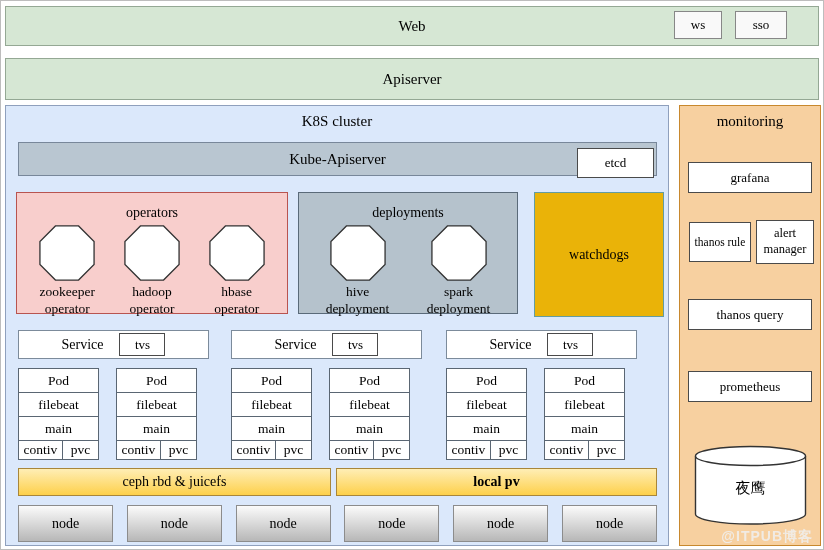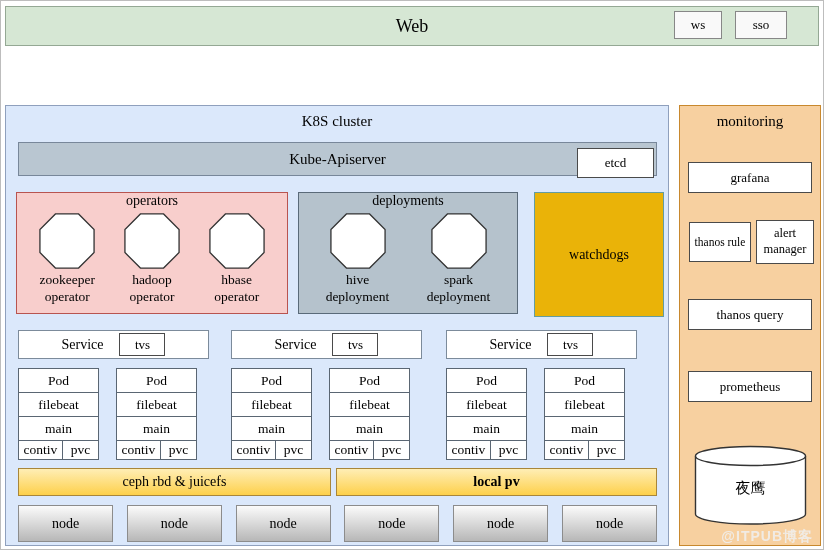--- a/index.html
+++ b/index.html
@@ -5,38 +5,38 @@
   html,body{margin:0;padding:0;background:#fff;}
   .canvas{
     position:relative;width:824px;height:550px;background:#ffffff;
     font-family:"Liberation Serif","DejaVu Serif",serif;color:#000;
     overflow:hidden;box-sizing:border-box;border:1px solid #bdbdbd;
   }
   .abs{position:absolute;box-sizing:border-box;}
   .center{display:flex;align-items:center;justify-content:center;}
 
   
-  .bar-green{left:4px;width:814px;background:#d6e7d4;border:1px solid #94a894;font-size:18px;}
+  .bar-green{left:4px;width:814px;background:#d6e7d4;border:1px solid #94a894;font-size:15px;}
   #web-bar{top:5px;height:40px;}
   #apiserver-bar{top:57px;height:42px;}
   .chip{background:#f9f9f9;border:1px solid #878787;font-size:13px;}
   #ws-chip{left:673px;top:10px;width:48px;height:28px;}
   #sso-chip{left:734px;top:10px;width:52px;height:28px;}
 
   
   #k8s{left:4px;top:104px;width:664px;height:441px;background:#dbe8fb;border:1px solid #8fa0bd;}
   .region-title{position:absolute;top:7px;left:0;width:100%;text-align:center;font-size:15px;}
   #kube-bar{left:12px;top:36px;width:639px;height:34px;background:#b9c6d1;border:1px solid #78879a;font-size:15px;}
   #etcd-box{right:14px;top:42px;width:77px;height:30px;background:#fff;border:1px solid #4a4a4a;font-size:13px;}
 
   .panel{position:absolute;box-sizing:border-box;}
   #operators-panel{left:10px;top:86px;width:272px;height:122px;background:#f8cecc;border:1px solid #b85450;}
   #deployments-panel{left:292px;top:86px;width:220px;height:122px;background:#b5c2cc;border:1px solid #5a6a79;}
   #watchdogs-panel{left:528px;top:86px;width:130px;height:125px;background:#eab308;border:1px solid #639ca1;font-size:14px;align-items:center;}
-  .panel-title{text-align:center;padding-top:0;font-size:14px;}
+  .panel-title{text-align:center;padding-top:12px;font-size:14px;}
   .oct-row{display:flex;justify-content:space-around;padding:4px 8px 0;}
   .oct-item{display:flex;flex-direction:column;align-items:center;width:86px;}
   .oct-label{font-size:13.5px;line-height:1.25;text-align:center;margin-top:3px;}
 
   
   .service{top:224px;height:29px;background:#fff;border:1px solid #7c8b9b;font-size:14px;}
   .tvs{width:44px;height:21px;background:#fff;border:1px solid #4a4a4a;font-size:13px;margin-left:16px;
        display:flex;align-items:center;justify-content:center;}
 
   
@@ -80,20 +80,23 @@
   <div class="abs center bar-green" id="web-bar">
     <span>Web</span>
   </div>
   <div class="abs center chip" id="ws-chip">
     <span>ws</span>
   </div>
   <div class="abs center chip" id="sso-chip">
     <span>sso</span>
   </div>
 
+  <div class="abs center bar-green" id="apiserver-bar">
+    <span>Apiserver</span>
+  </div>
 
   <div class="abs" id="k8s">
     <div class="region-title">K8S cluster</div>
 
     <div class="abs center" id="kube-bar">
       <span>Kube-Apiserver</span>
     </div>
     <div class="abs center" id="etcd-box">
       <span>etcd</span>
     </div>

